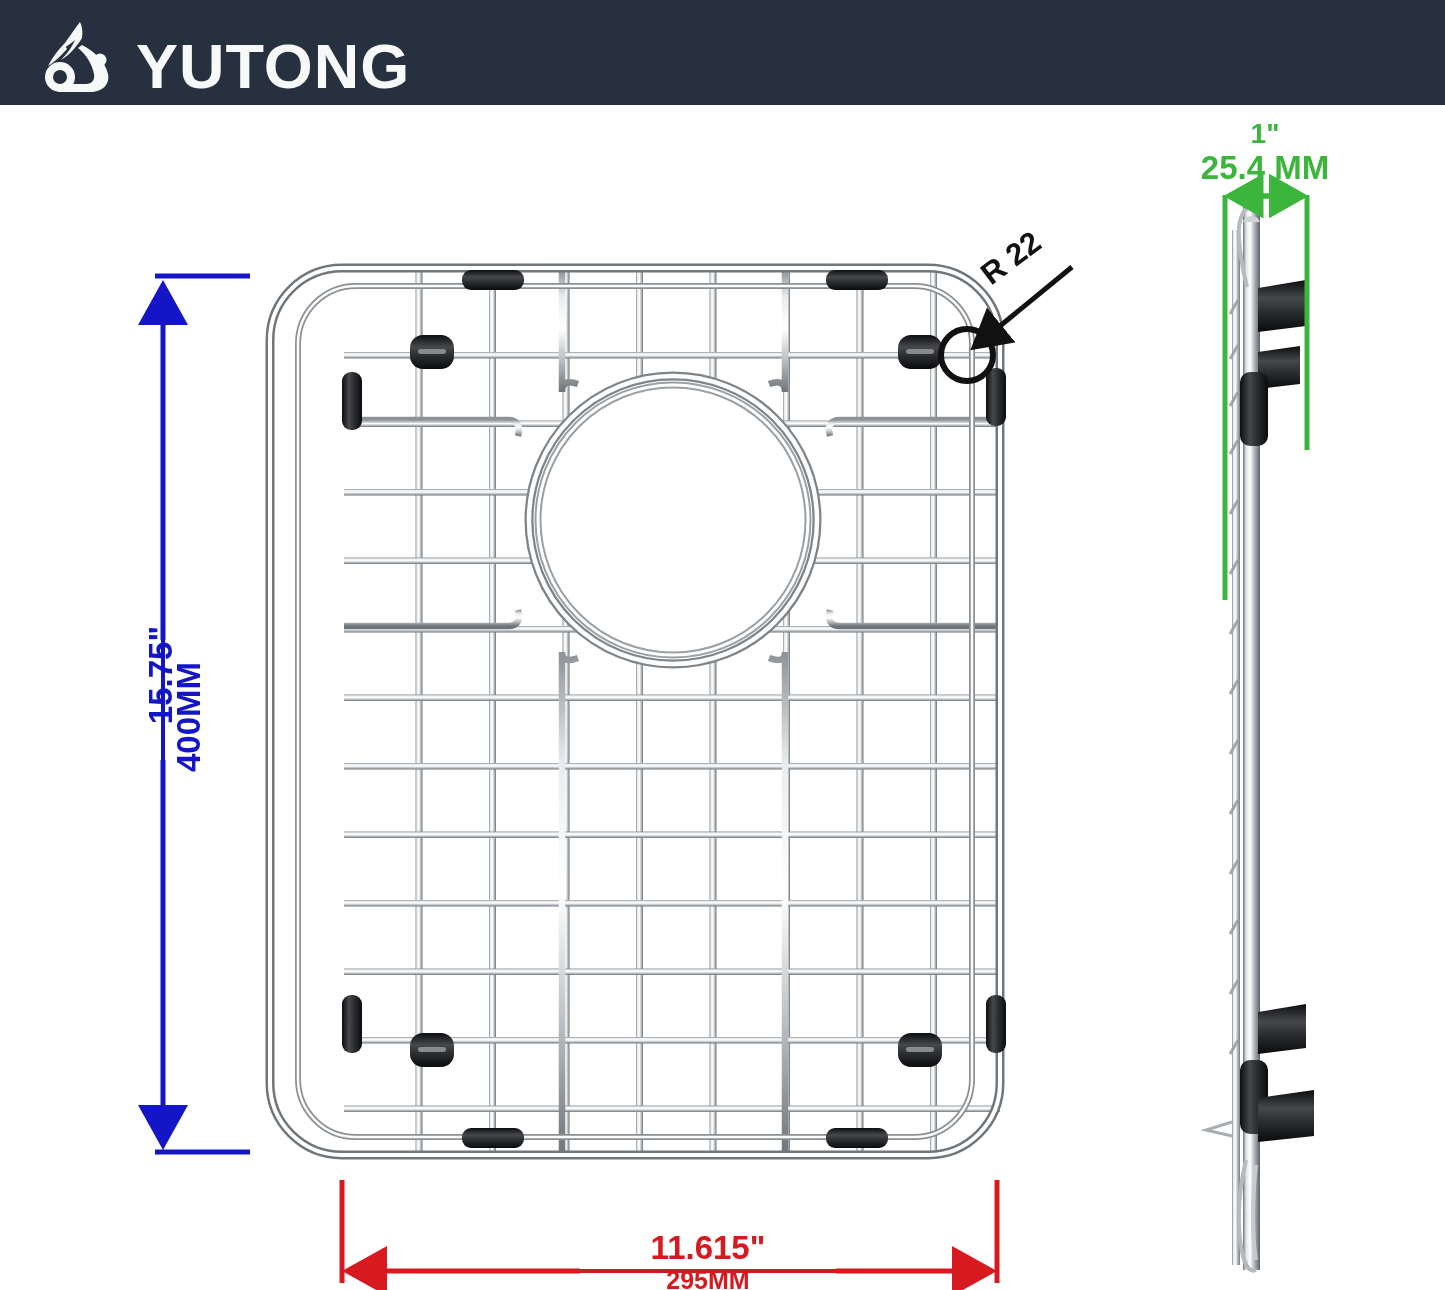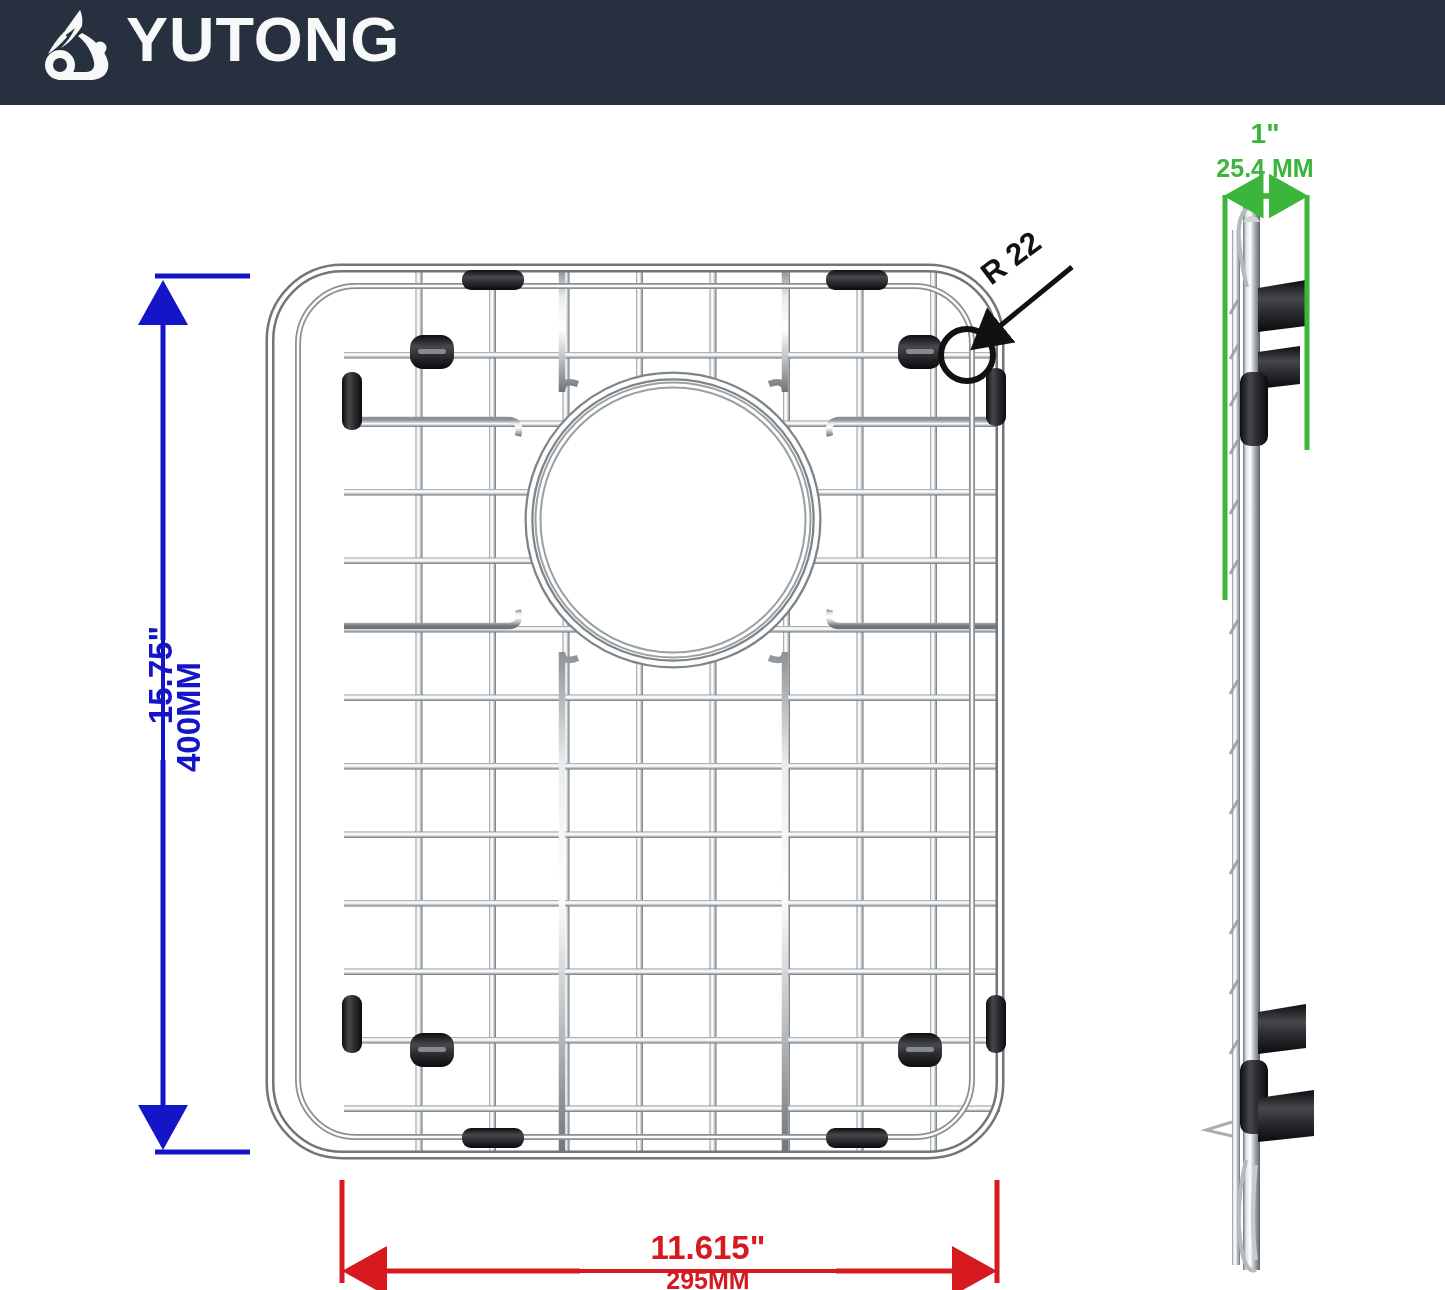--- a/index.html
+++ b/index.html
@@ -24,22 +24,22 @@
     left: 0; top: 0;
     width: 1445px;
     height: 105px;
     background: #26303f;
   }
   #logo-group {
     position: absolute;
     left: 34px; top: 8px;
     height: 90px;
     display: flex;
-    align-items: flex-start;
-    gap: 0;
+    align-items: flex-end;
+    gap: 10px;
   }
   #logo-mark { width: 92px; height: 78px; display:block; }
   #logo-word {
     color: #f7f8f8;
     font-size: 63px;
     font-weight: bold;
     letter-spacing: 1px;
     line-height: 1;
     font-family: "Liberation Sans", sans-serif;
   }
@@ -101,21 +101,21 @@
   #dim-t-inch {
     left: 1220px; top: 118px;
     width: 90px; height: 32px;
     font-size: 28px;
     text-align: center;
     line-height: 32px;
   }
   #dim-t-mm {
     left: 1190px; top: 152px;
     width: 150px; height: 32px;
-    font-size: 25px;
+    font-size: 33px;
     text-align: center;
     line-height: 32px;
   }
   #radius-label {
     left: 985px; top: 258px;
     width: 90px; height: 40px;
     font-size: 31px;
     line-height: 40px;
     transform: rotate(-37deg);
     transform-origin: 0% 50%;

